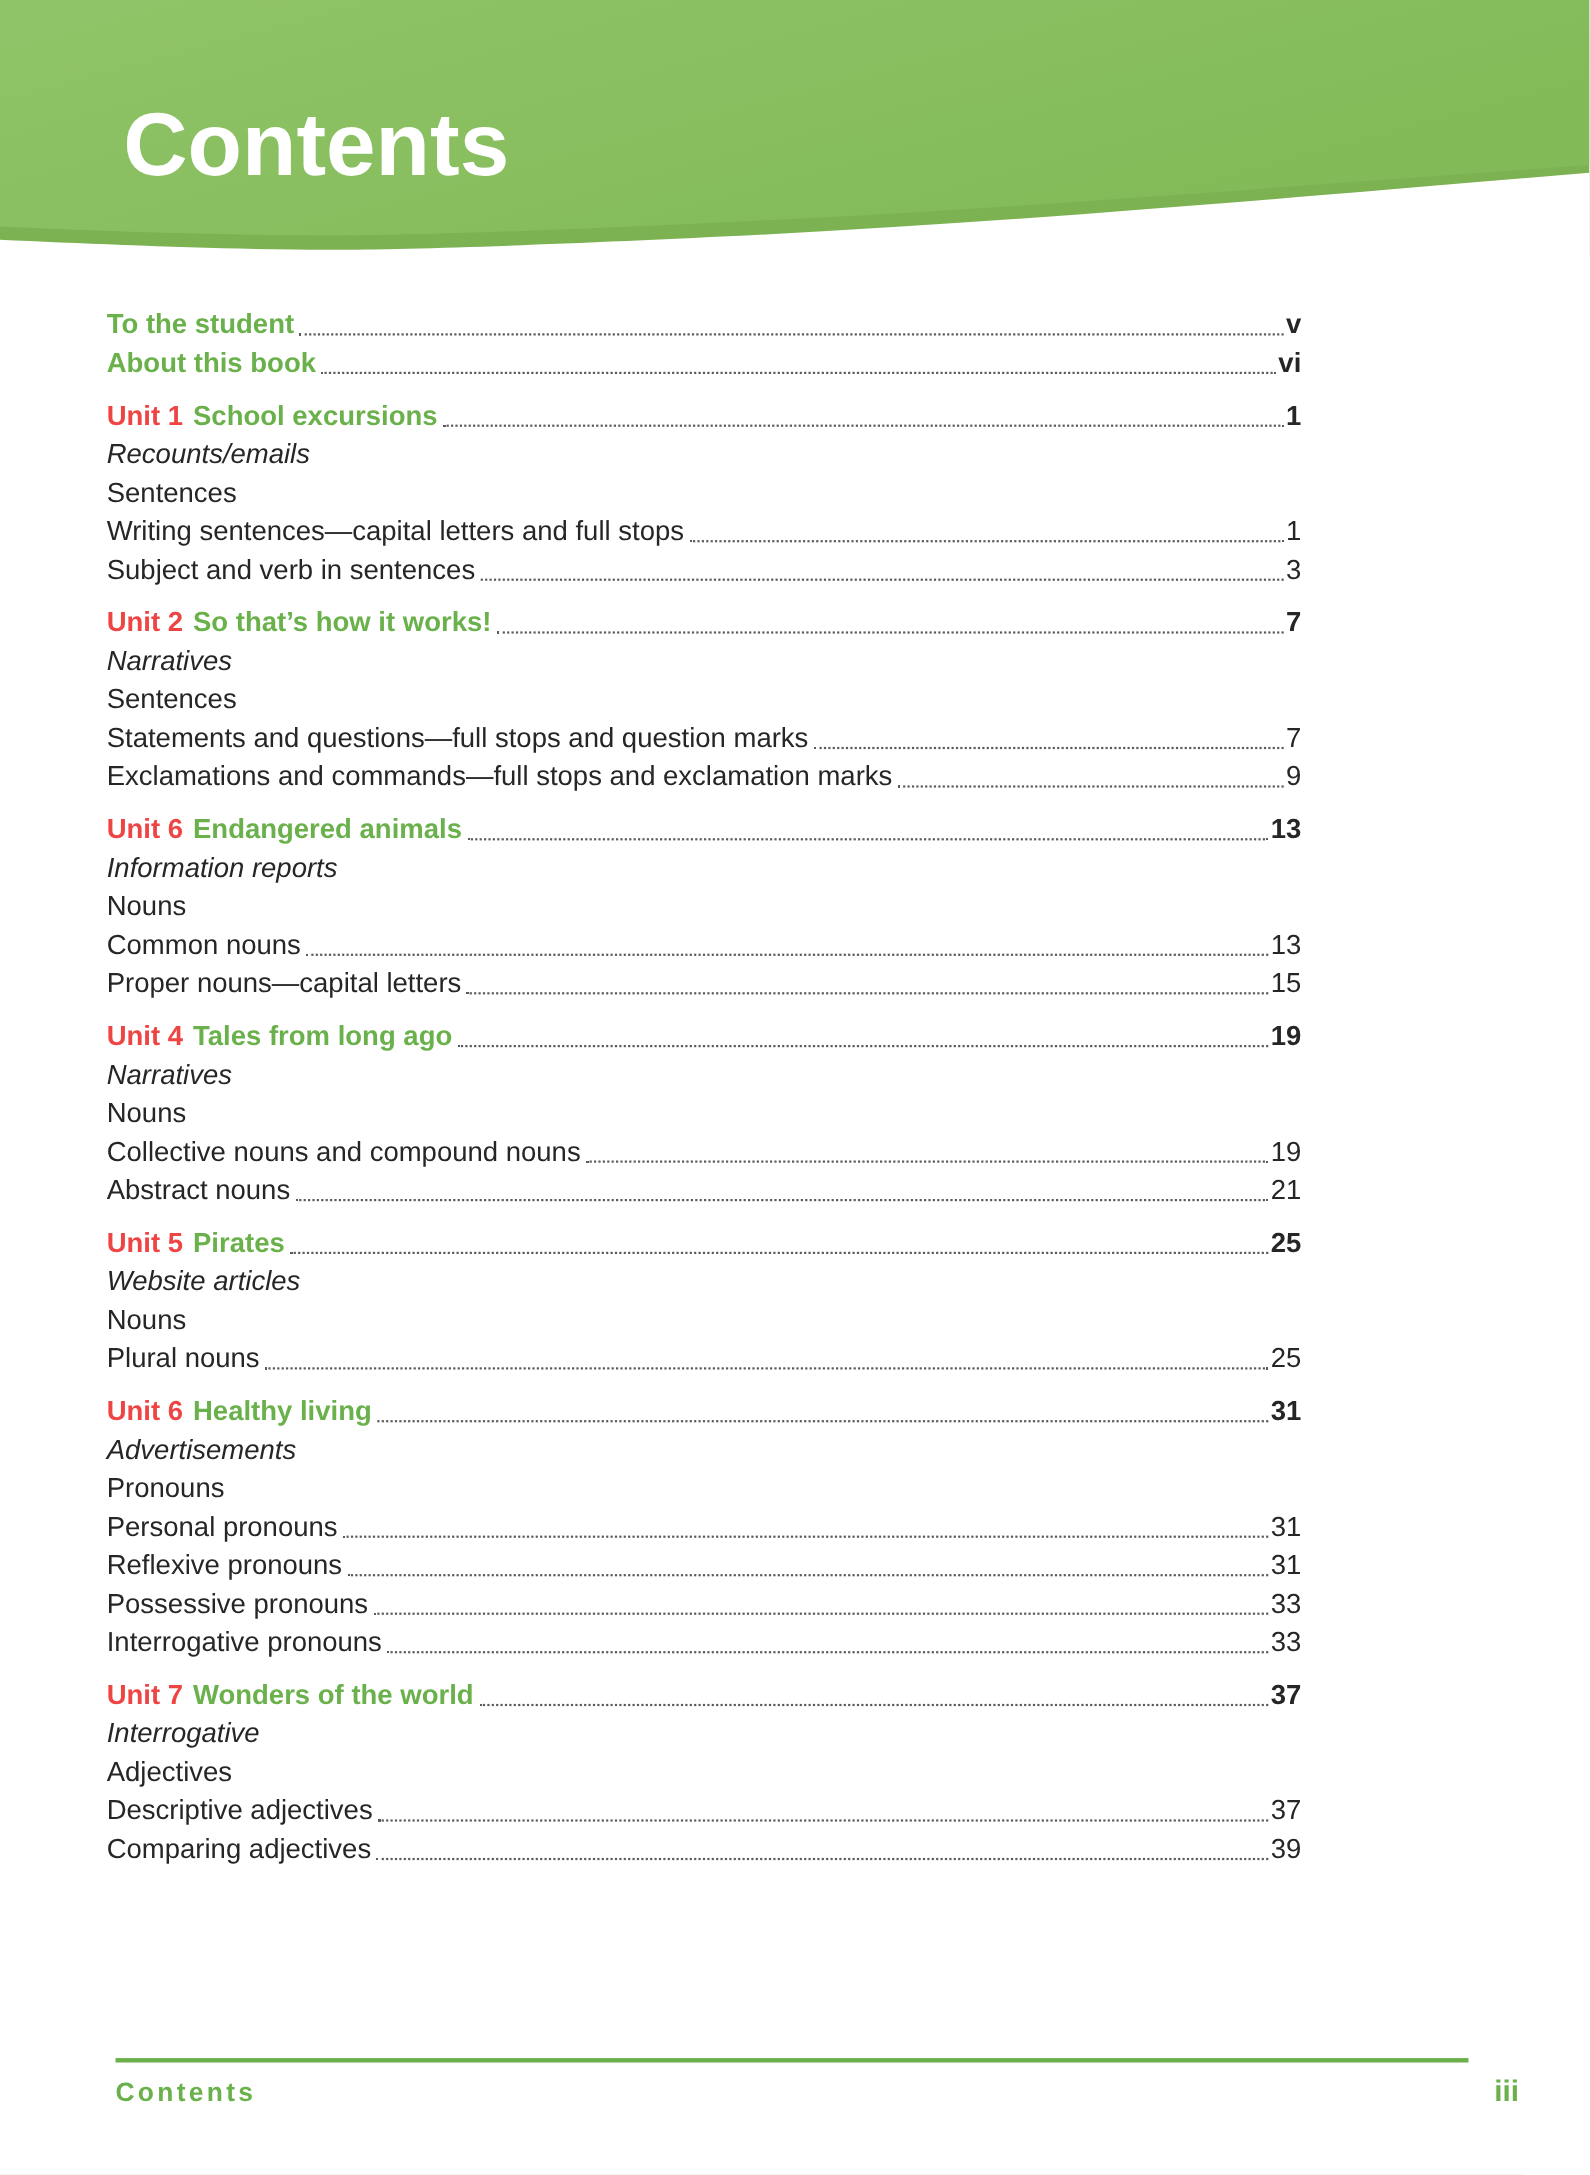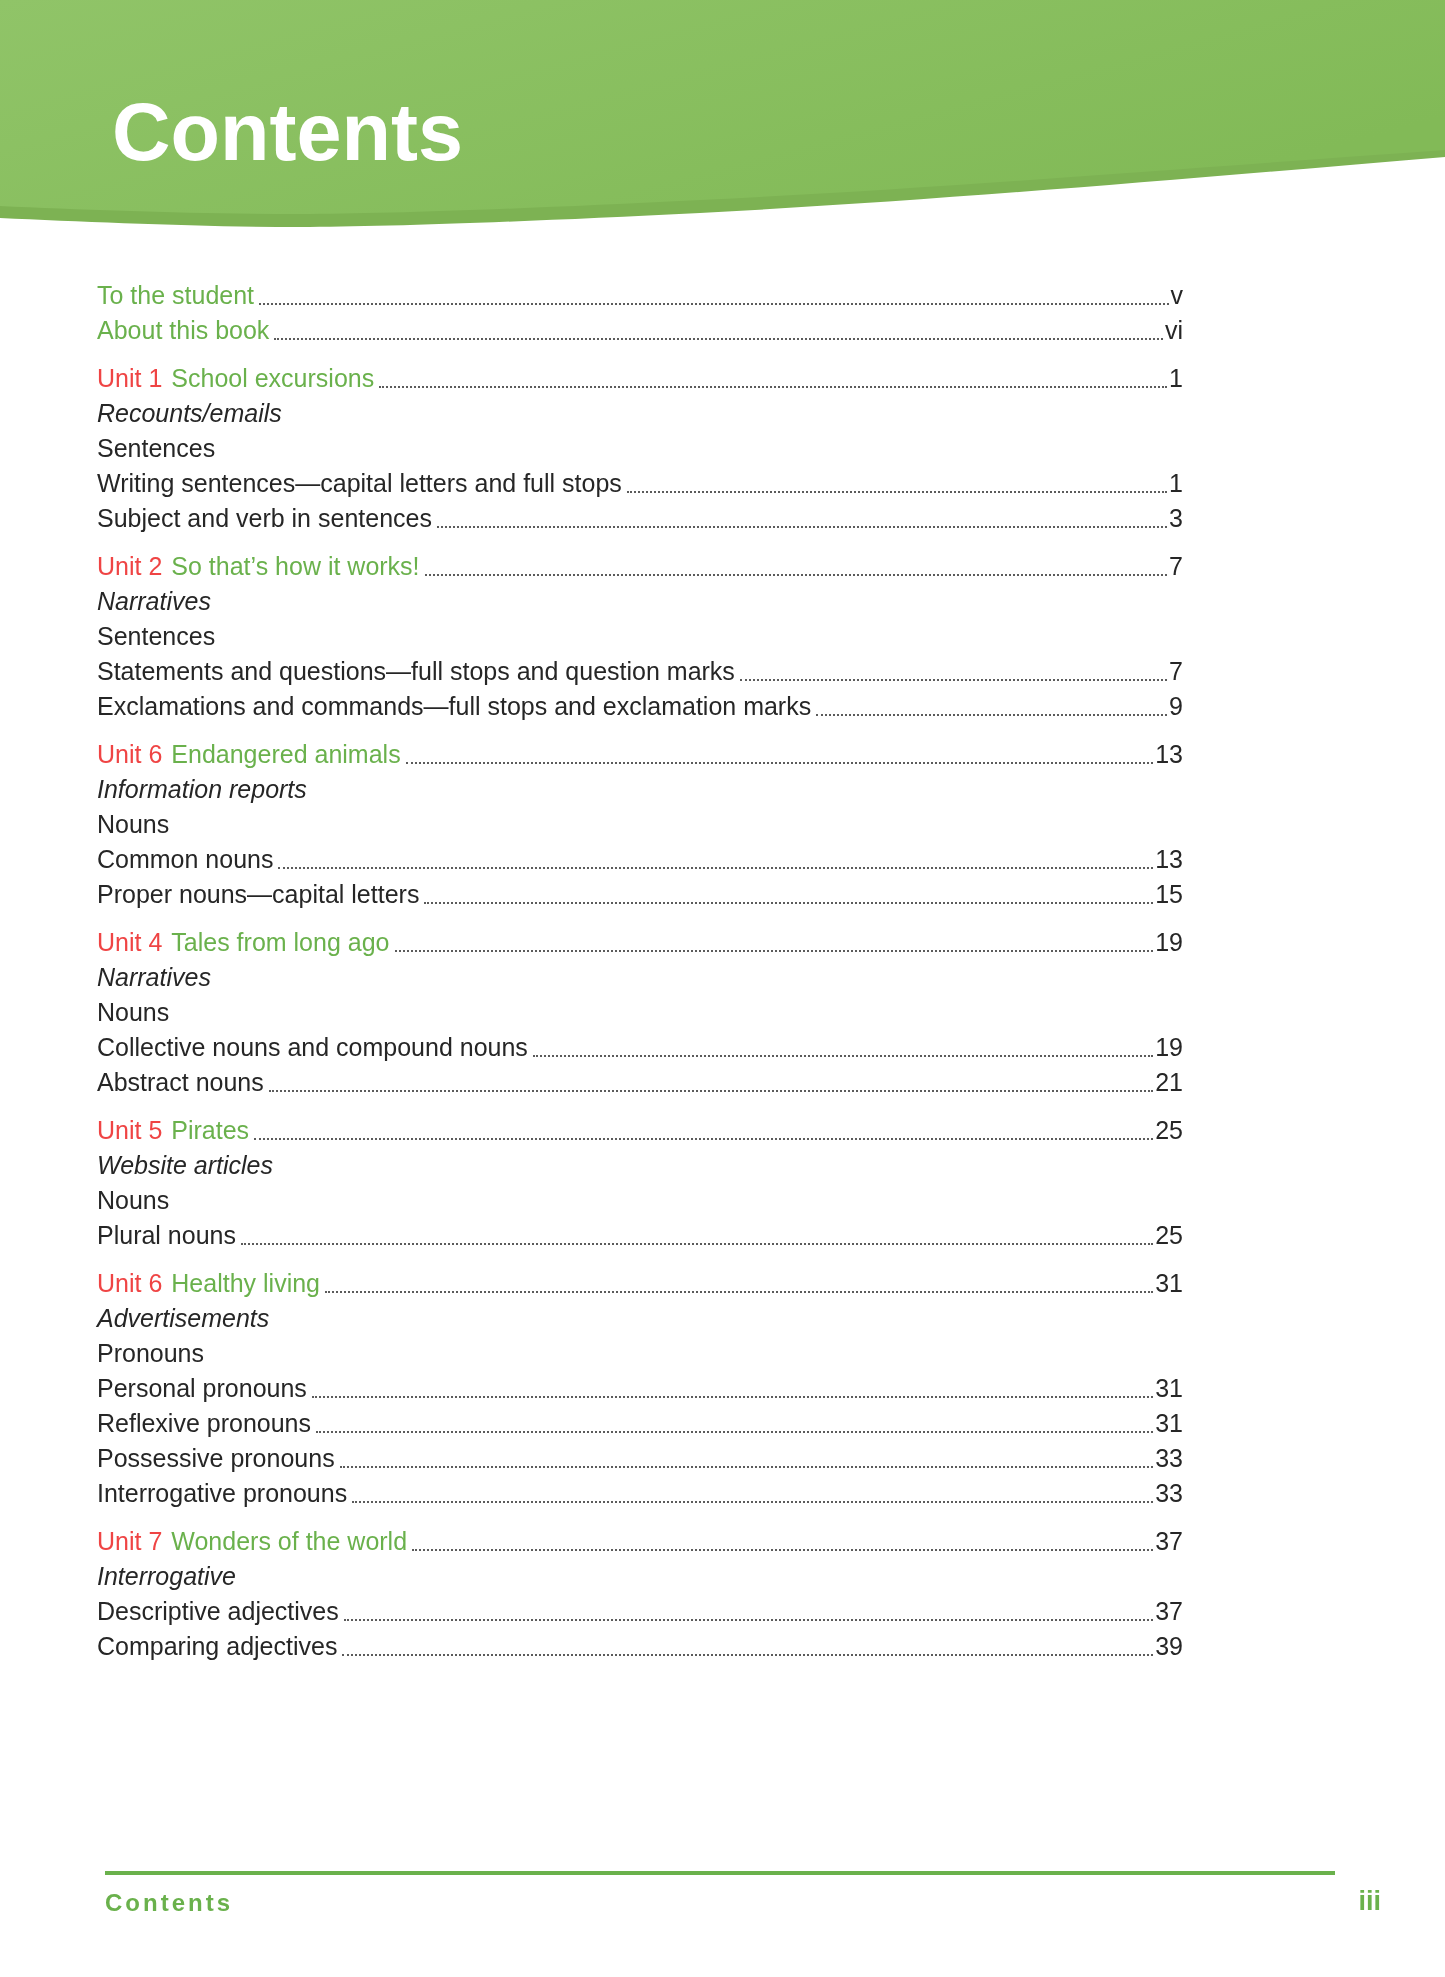--- a/index.html
+++ b/index.html
@@ -17,21 +17,21 @@
     position:absolute;left:112px;top:92px;
     font-size:81px;font-weight:bold;line-height:1;
     color:#ffffff;letter-spacing:0;
   }
   
   .toc{
     position:absolute;left:97px;top:278px;width:1086px;
     font-size:25px;line-height:35px;
   }
   .toc-row{display:flex;white-space:nowrap;}
-  .toc-row.unit-row,.toc-row.front-row{font-weight:normal;}
+  .toc-row.unit-row,.toc-row.front-row{font-weight:bold;}
   .unit-row{margin-top:13px;}
   .front-row .lbl{color:var(--green-text,#6ab14c);}
   .unit-no{color:#ef4444;margin-right:9px;}
   .unit-title{color:var(--green-text,#6ab14c);}
   .genre-row .lbl{font-style:italic;}
   .dots{
     flex:1 1 auto;min-width:18px;
     border-bottom:2px dotted var(--leader,#5b5b5b);
     margin:0 2px 8px 5px;
     align-self:flex-end;
@@ -230,20 +230,23 @@
       </div>
       <div class="toc-row unit-row">
         <span class="unit-no">Unit 7</span>
         <span class="unit-title">Wonders of the world</span>
         <span class="dots"></span>
         <span class="num">37</span>
       </div>
       <div class="toc-row genre-row">
         <span class="lbl">Interrogative</span>
       </div>
+      <div class="toc-row topic-row">
+        <span class="lbl">Adjectives</span>
+      </div>
       <div class="toc-row entry-row">
         <span class="lbl">Descriptive adjectives</span>
         <span class="dots"></span>
         <span class="num">37</span>
       </div>
       <div class="toc-row entry-row">
         <span class="lbl">Comparing adjectives</span>
         <span class="dots"></span>
         <span class="num">39</span>
       </div>

